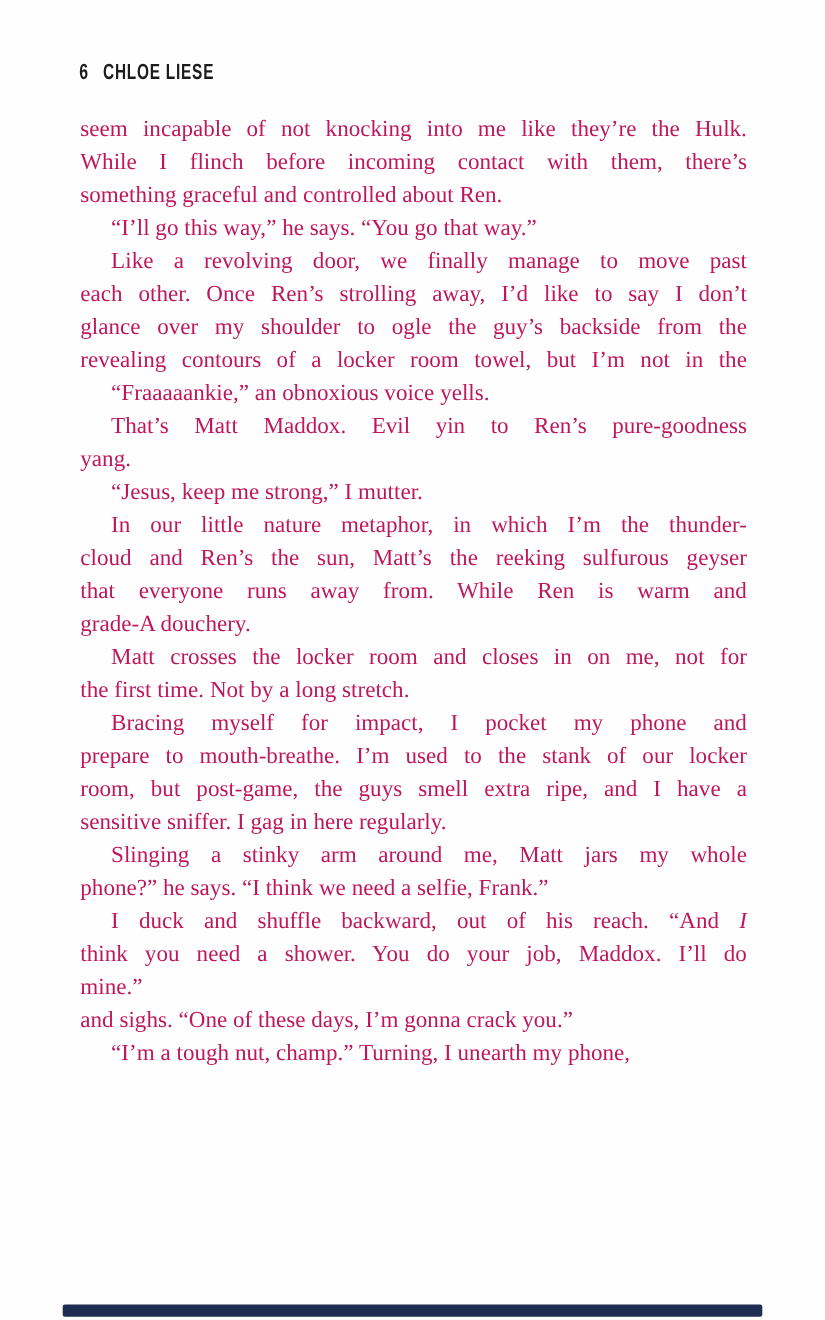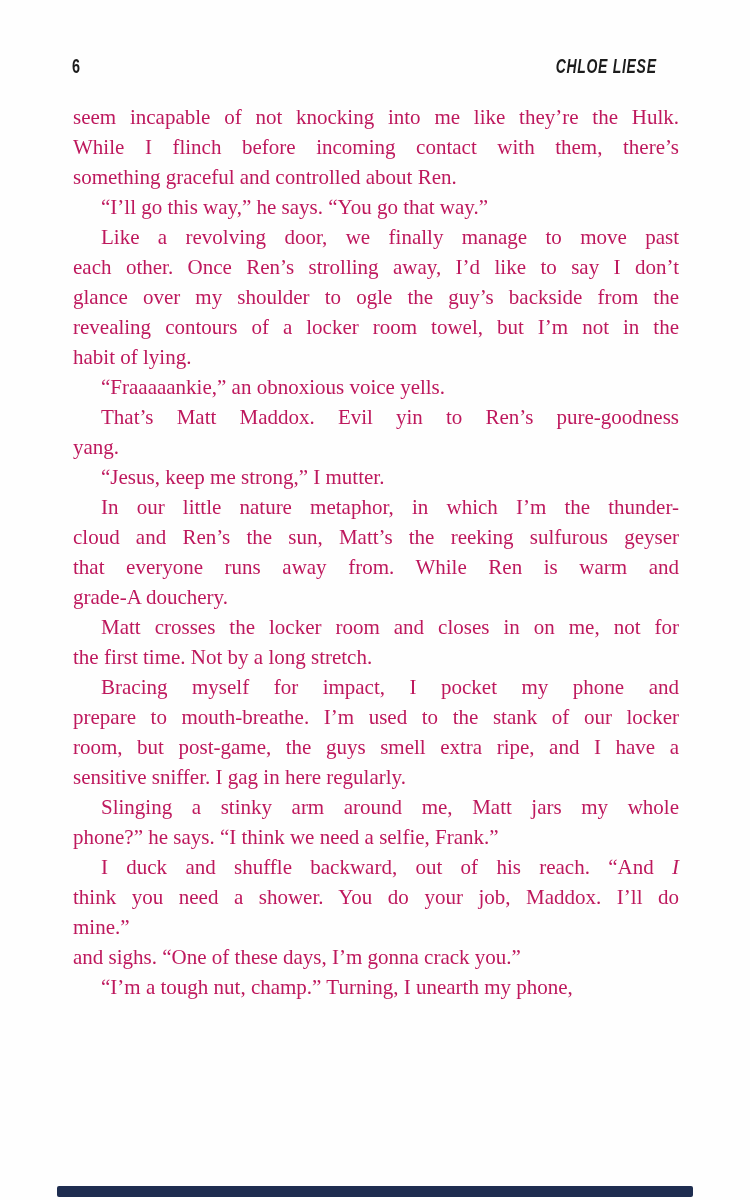--- a/index.html
+++ b/index.html
@@ -26,22 +26,21 @@
     display: inline-block;
     font-family: "Liberation Sans", sans-serif;
     font-weight: bold;
     font-size: 20px;
     letter-spacing: 0.5px;
     transform: scaleX(0.72);
     transform-origin: left center;
   }
   .running-header-wrap {
     position: absolute; left: 0; right: 0; top: 0;
-    text-align: right;
-    font-style: italic;
+    text-align: left;
   }
   .running-header {
     display: inline-block;
     font-family: "Liberation Sans", sans-serif;
     font-weight: bold;
     font-size: 20px;
     letter-spacing: 1px;
     transform: scaleX(0.70);
     transform-origin: center center;
     white-space: nowrap;
@@ -91,21 +90,20 @@
 
   <div class="body-text">
       <div class="line"><span>seem incapable of not knocking into me like they’re the Hulk.</span></div>
       <div class="line"><span>While I flinch before incoming contact with them, there’s</span></div>
       <div class="line last"><span>something graceful and controlled about Ren.</span></div>
       <div class="line last indent"><span>“I’ll go this way,” he says. “You go that way.”</span></div>
       <div class="line indent"><span>Like a revolving door, we finally manage to move past</span></div>
       <div class="line"><span>each other. Once Ren’s strolling away, I’d like to say I don’t</span></div>
       <div class="line"><span>glance over my shoulder to ogle the guy’s backside from the</span></div>
       <div class="line"><span>revealing contours of a locker room towel, but I’m not in the</span></div>
-      <div class="line last"><span>habit of lying.</span></div>
       <div class="line last indent"><span>“Fraaaaankie,” an obnoxious voice yells.</span></div>
       <div class="line indent"><span>That’s Matt Maddox. Evil yin to Ren’s pure-goodness</span></div>
       <div class="line last"><span>yang.</span></div>
       <div class="line last indent"><span>“Jesus, keep me strong,” I mutter.</span></div>
       <div class="line indent"><span>In our little nature metaphor, in which I’m the thunder-</span></div>
       <div class="line"><span>cloud and Ren’s the sun, Matt’s the reeking sulfurous geyser</span></div>
       <div class="line"><span>that everyone runs away from. While Ren is warm and</span></div>
       <div class="line last"><span>grade-A douchery.</span></div>
       <div class="line indent"><span>Matt crosses the locker room and closes in on me, not for</span></div>
       <div class="line last"><span>the first time. Not by a long stretch.</span></div>

